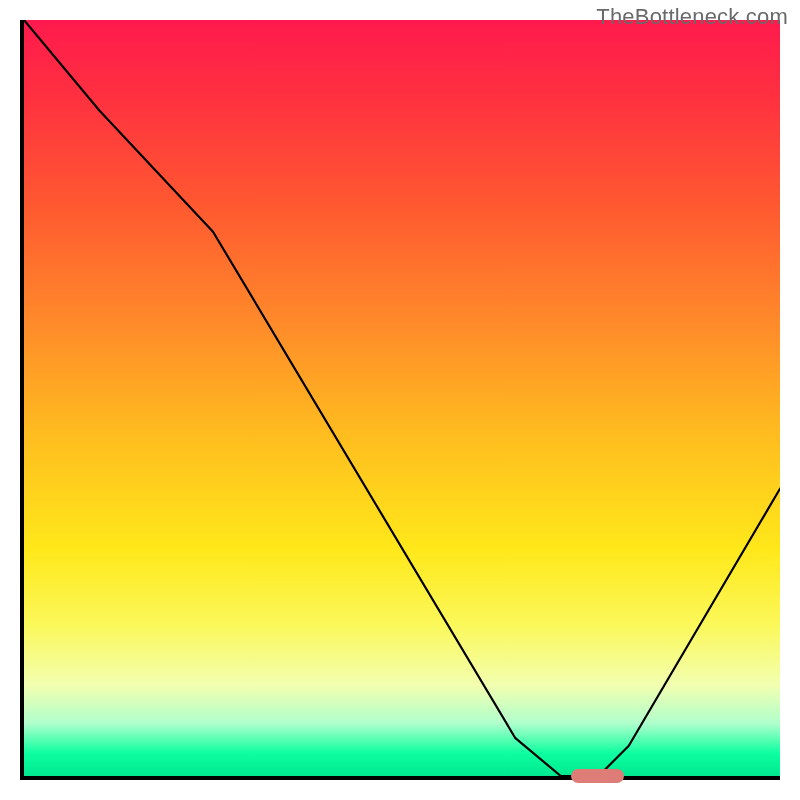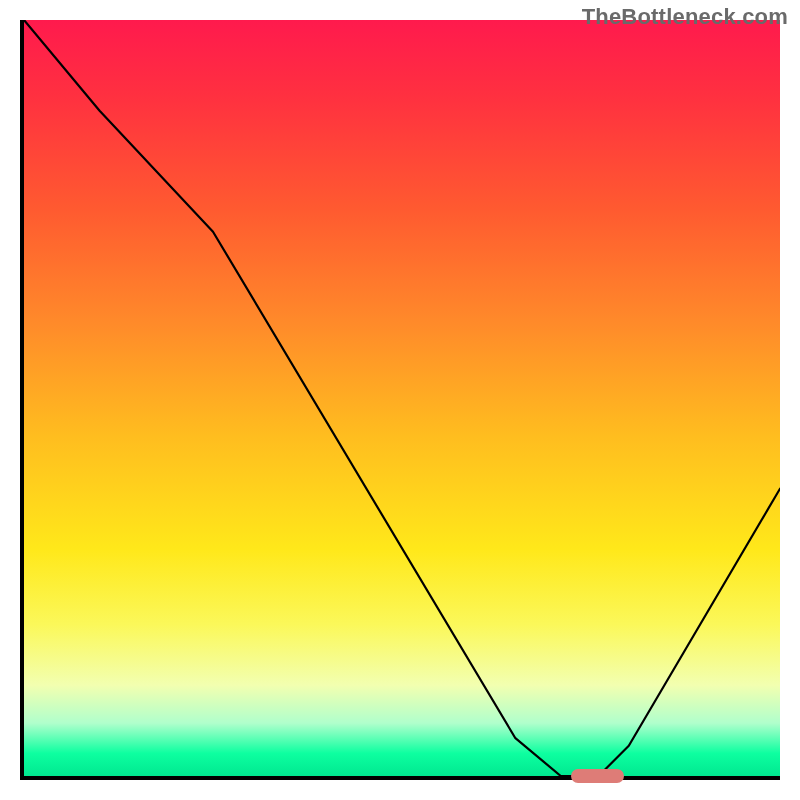--- a/index.html
+++ b/index.html
@@ -9,21 +9,21 @@
     height: 800px;
     position: relative;
     font-family: Arial, sans-serif;
     background: #fff;
   }
   .watermark {
     position: absolute;
     top: 4px;
     right: 12px;
     font-size: 22px;
-    font-weight: bold;
+    font-weight: normal;
     color: #6a6a6a;
     z-index: 10;
     letter-spacing: 0.2px;
   }
   .plot-area {
     position: absolute;
     left: 20px;
     top: 20px;
     width: 760px;
     height: 760px;

